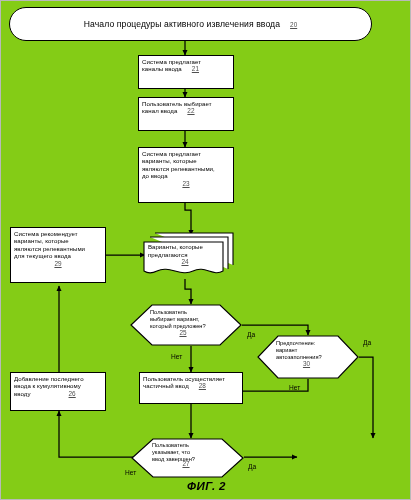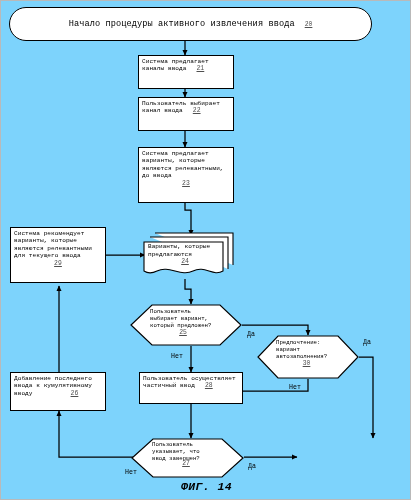--- a/index.html
+++ b/index.html
@@ -4,25 +4,25 @@
 <style>
   html, body {
     margin: 0;
     padding: 0;
     background: #ffffff;
   }
   #page {
     position: relative;
     width: 411px;
     height: 500px;
-    background: #7dd3fc;
+    background: #84cc16;
     border: 1px solid #b9b9b9;
     box-sizing: border-box;
     overflow: hidden;
-    font-family: Liberation Mono, monospace;
+    font-family: Liberation Sans, sans-serif;
   }
   #svgroot {
     position: absolute;
     left: 0;
     top: 0;
     width: 411px;
     height: 500px;
   }
   .node {
     position: absolute;
@@ -244,15 +244,15 @@
       <span class="ln">Пользователь</span>
       <span class="ln">указывает, что</span>
       <span class="ln">ввод завершен?</span>
       <span class="num numline" style="padding-right:24px;margin-top:-2px;">27</span>
     </div>
   </div>
   <div class="yesno" style="left:247px; top:462px;">Да</div>
   <div class="yesno" style="left:124px; top:468px;">Нет</div>
 
 
-  <div class="caption" style="left:0; top:479px;">ФИГ. 14</div>
+  <div class="caption" style="left:0; top:479px;">ФИГ. 2</div>
 
 </div>
 
 </body></html>

